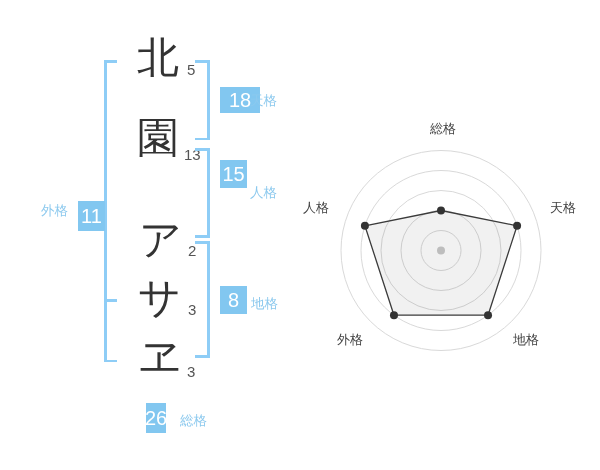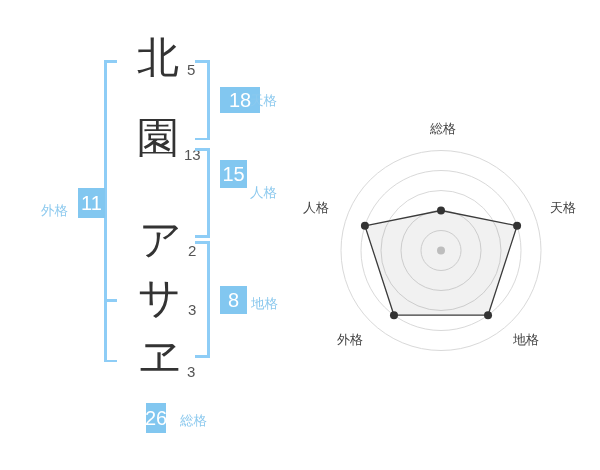--- a/index.html
+++ b/index.html
@@ -72,21 +72,21 @@
   <div class="badge" style="left:220px;top:160px;width:27px;height:28px">
     <span>15</span>
   </div>
   <div class="kaku-label" style="left:250px;top:186px">人格</div>
 
   <div class="badge" style="left:220px;top:286px;width:27px;height:28px">
     <span>8</span>
   </div>
   <div class="kaku-label" style="left:251px;top:297px">地格</div>
 
-  <div class="badge" style="left:78px;top:188px;width:27px;height:30px">
+  <div class="badge" style="left:78px;top:201px;width:27px;height:30px">
     <span>11</span>
   </div>
   <div class="kaku-label" style="left:41px;top:204px">外格</div>
 
   <div class="badge" style="left:146px;top:403px;width:20px;height:30px">
     <span>26</span>
   </div>
   <div class="kaku-label" style="left:180px;top:414px">総格</div>
 
   <div class="radar-wrap">

